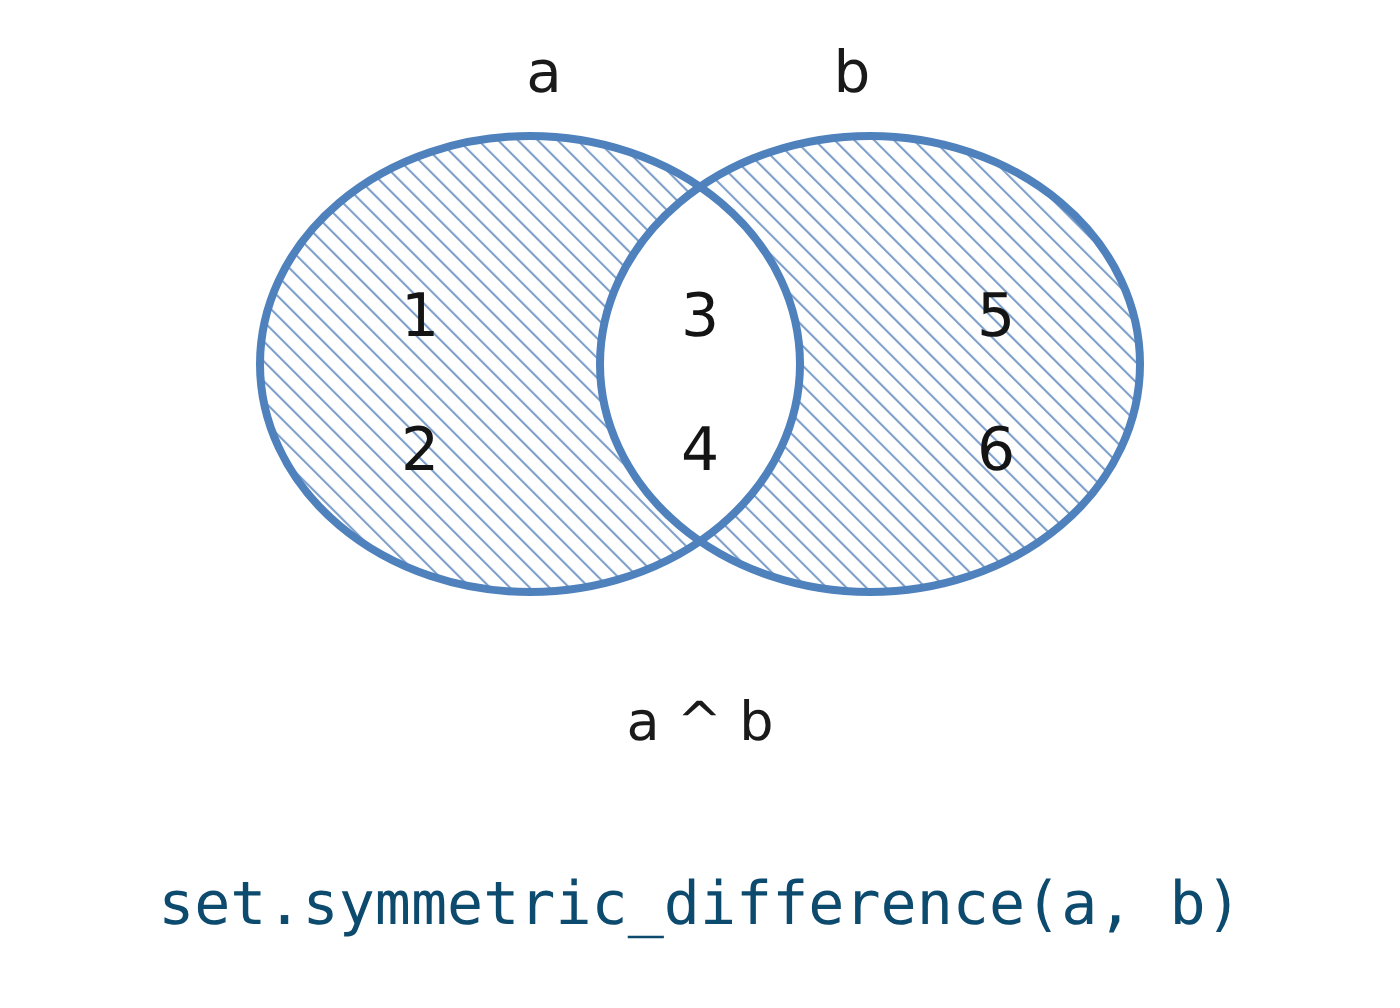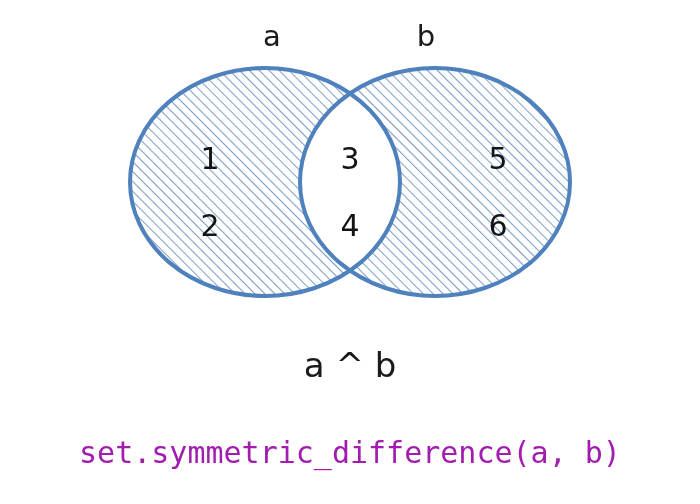--- a/index.html
+++ b/index.html
@@ -43,36 +43,36 @@
     font-size: 30px;
     color: #141414;
     line-height: 1;
     text-align: center;
     width: 40px;
     user-select: none;
   }
   .expr-caption {
     position: absolute;
     font-family: "DejaVu Sans", sans-serif;
-    font-size: 34px;
+    font-size: 27px;
     color: #1a1a1a;
     line-height: 1;
     text-align: center;
     width: 700px;
     left: 0;
     white-space: pre;
     user-select: none;
   }
   #caption-expr { top: 348px; }
 
   .code-caption {
     position: absolute;
     font-family: "DejaVu Sans Mono", monospace;
     font-size: 30px;
-    color: #a21caf;
+    color: #0c4a6e;
     line-height: 1;
     text-align: center;
     width: 700px;
     left: 0;
     top: 438px;
     letter-spacing: 0px;
     white-space: pre;
     user-select: none;
   }
 </style>

